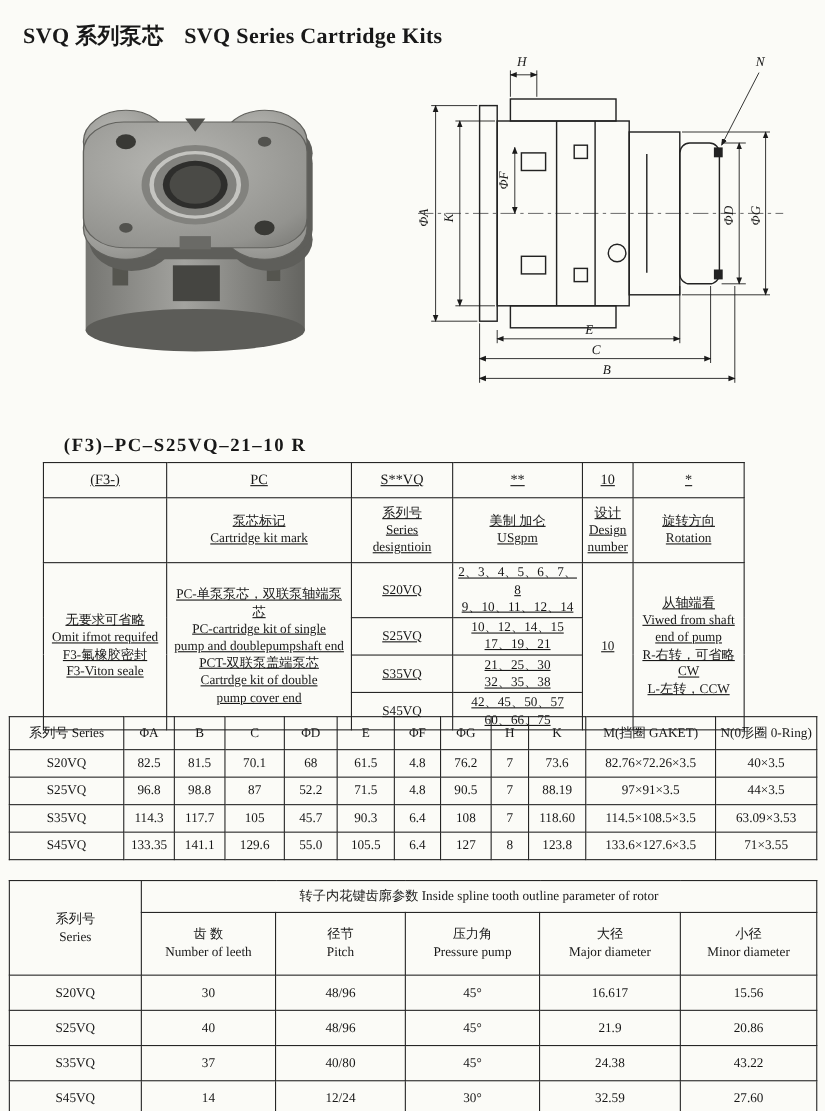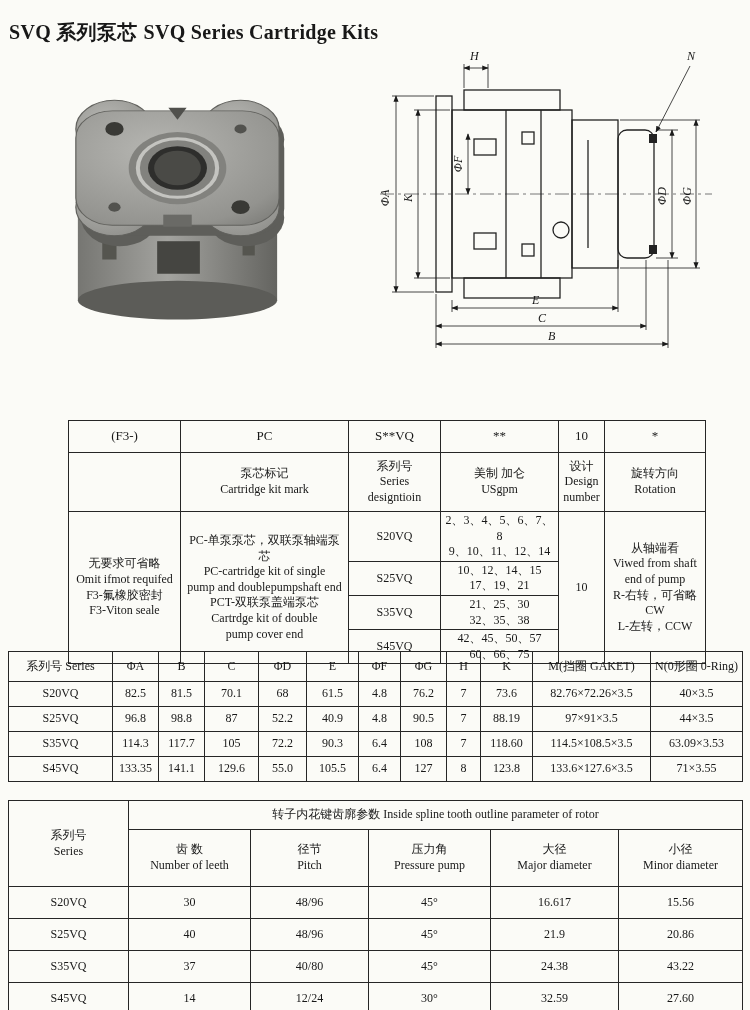--- a/index.html
+++ b/index.html
@@ -1,27 +1,27 @@
 <!DOCTYPE html>
 <html><head>
 <meta charset="utf-8">
 <style>
   html,body{margin:0;padding:0;background:#d9d9d4;}
   .page{position:relative;width:750px;height:1010px;margin:0 auto;background:#fbfbf7;
         font-family:"Liberation Serif","DejaVu Serif",serif;color:#181818;overflow:hidden;}
   .title{position:absolute;left:9px;top:6px;font-size:20px;font-weight:700;letter-spacing:.3px;}
-  .title span{margin-right:6px;}
+  .title span{margin-right:6px;margin-left:12px;}
   .photo-fig{position:absolute;left:25px;top:50px;}
   .draw-fig{position:absolute;left:356px;top:44px;}
   .model-code{position:absolute;left:58px;top:381px;font-size:17px;font-weight:700;letter-spacing:1.5px;}
   table{border-collapse:collapse;table-layout:fixed;}
   td{border:1px solid #262626;text-align:center;vertical-align:middle;font-weight:400;
      padding:1px 3px;font-size:12px;line-height:1.3;overflow:hidden;}
   .pre{white-space:pre-line;}
-  .code-table{position:absolute;left:68px;top:420px;width:637px;}
+  .code-table{position:absolute;left:39px;top:420px;width:637px;text-decoration:underline;}
   .code-table .rcode td{height:29px;font-size:13px;}
   .code-table .rhead td{height:56px;}
   .code-table .rser td{height:29px;}
   .dim-table{position:absolute;left:8px;top:651px;width:734px;}
   .dim-table .dhead td{height:27px;}
   .dim-table tbody td{height:22px;}
   .spline-table{position:absolute;left:8px;top:800px;width:734px;}
   .spline-table .stitle td{height:26px;}
   .spline-table .shead td{height:54px;}
   .spline-table tbody td{height:29px;}
@@ -148,20 +148,21 @@
       <text x="56" y="154" transform="rotate(-90 56 154)" text-anchor="middle">K</text>
       <text x="106" y="120" transform="rotate(-90 106 120)" text-anchor="middle">ΦF</text>
       <text x="310" y="152" transform="rotate(-90 310 152)" text-anchor="middle">ΦD</text>
       <text x="335" y="152" transform="rotate(-90 335 152)" text-anchor="middle">ΦG</text>
       <text x="176" y="260">E</text>
       <text x="182" y="278">C</text>
       <text x="192" y="296">B</text>
     </svg>
   </div>
 
+  <h2 class="model-code">(F3)–PC–S25VQ–21–10 R</h2>
 
   <table class="code-table">
     <colgroup>
       <col style="width:112px">
         <col style="width:168px">
         <col style="width:92px">
       <col style="width:118px">
         <col style="width:46px">
         <col style="width:101px">
     </colgroup>
@@ -270,34 +271,34 @@
         <td>73.6</td>
         <td>82.76×72.26×3.5</td>
         <td>40×3.5</td>
       </tr>
       <tr>
         <td>S25VQ</td>
         <td>96.8</td>
         <td>98.8</td>
         <td>87</td>
         <td>52.2</td>
-        <td>40.9</td>
+        <td>71.5</td>
         <td>4.8</td>
         <td>90.5</td>
         <td>7</td>
         <td>88.19</td>
         <td>97×91×3.5</td>
         <td>44×3.5</td>
       </tr>
       <tr>
         <td>S35VQ</td>
         <td>114.3</td>
         <td>117.7</td>
         <td>105</td>
-        <td>72.2</td>
+        <td>45.7</td>
         <td>90.3</td>
         <td>6.4</td>
         <td>108</td>
         <td>7</td>
         <td>118.60</td>
         <td>114.5×108.5×3.5</td>
         <td>63.09×3.53</td>
       </tr>
       <tr>
         <td>S45VQ</td>

